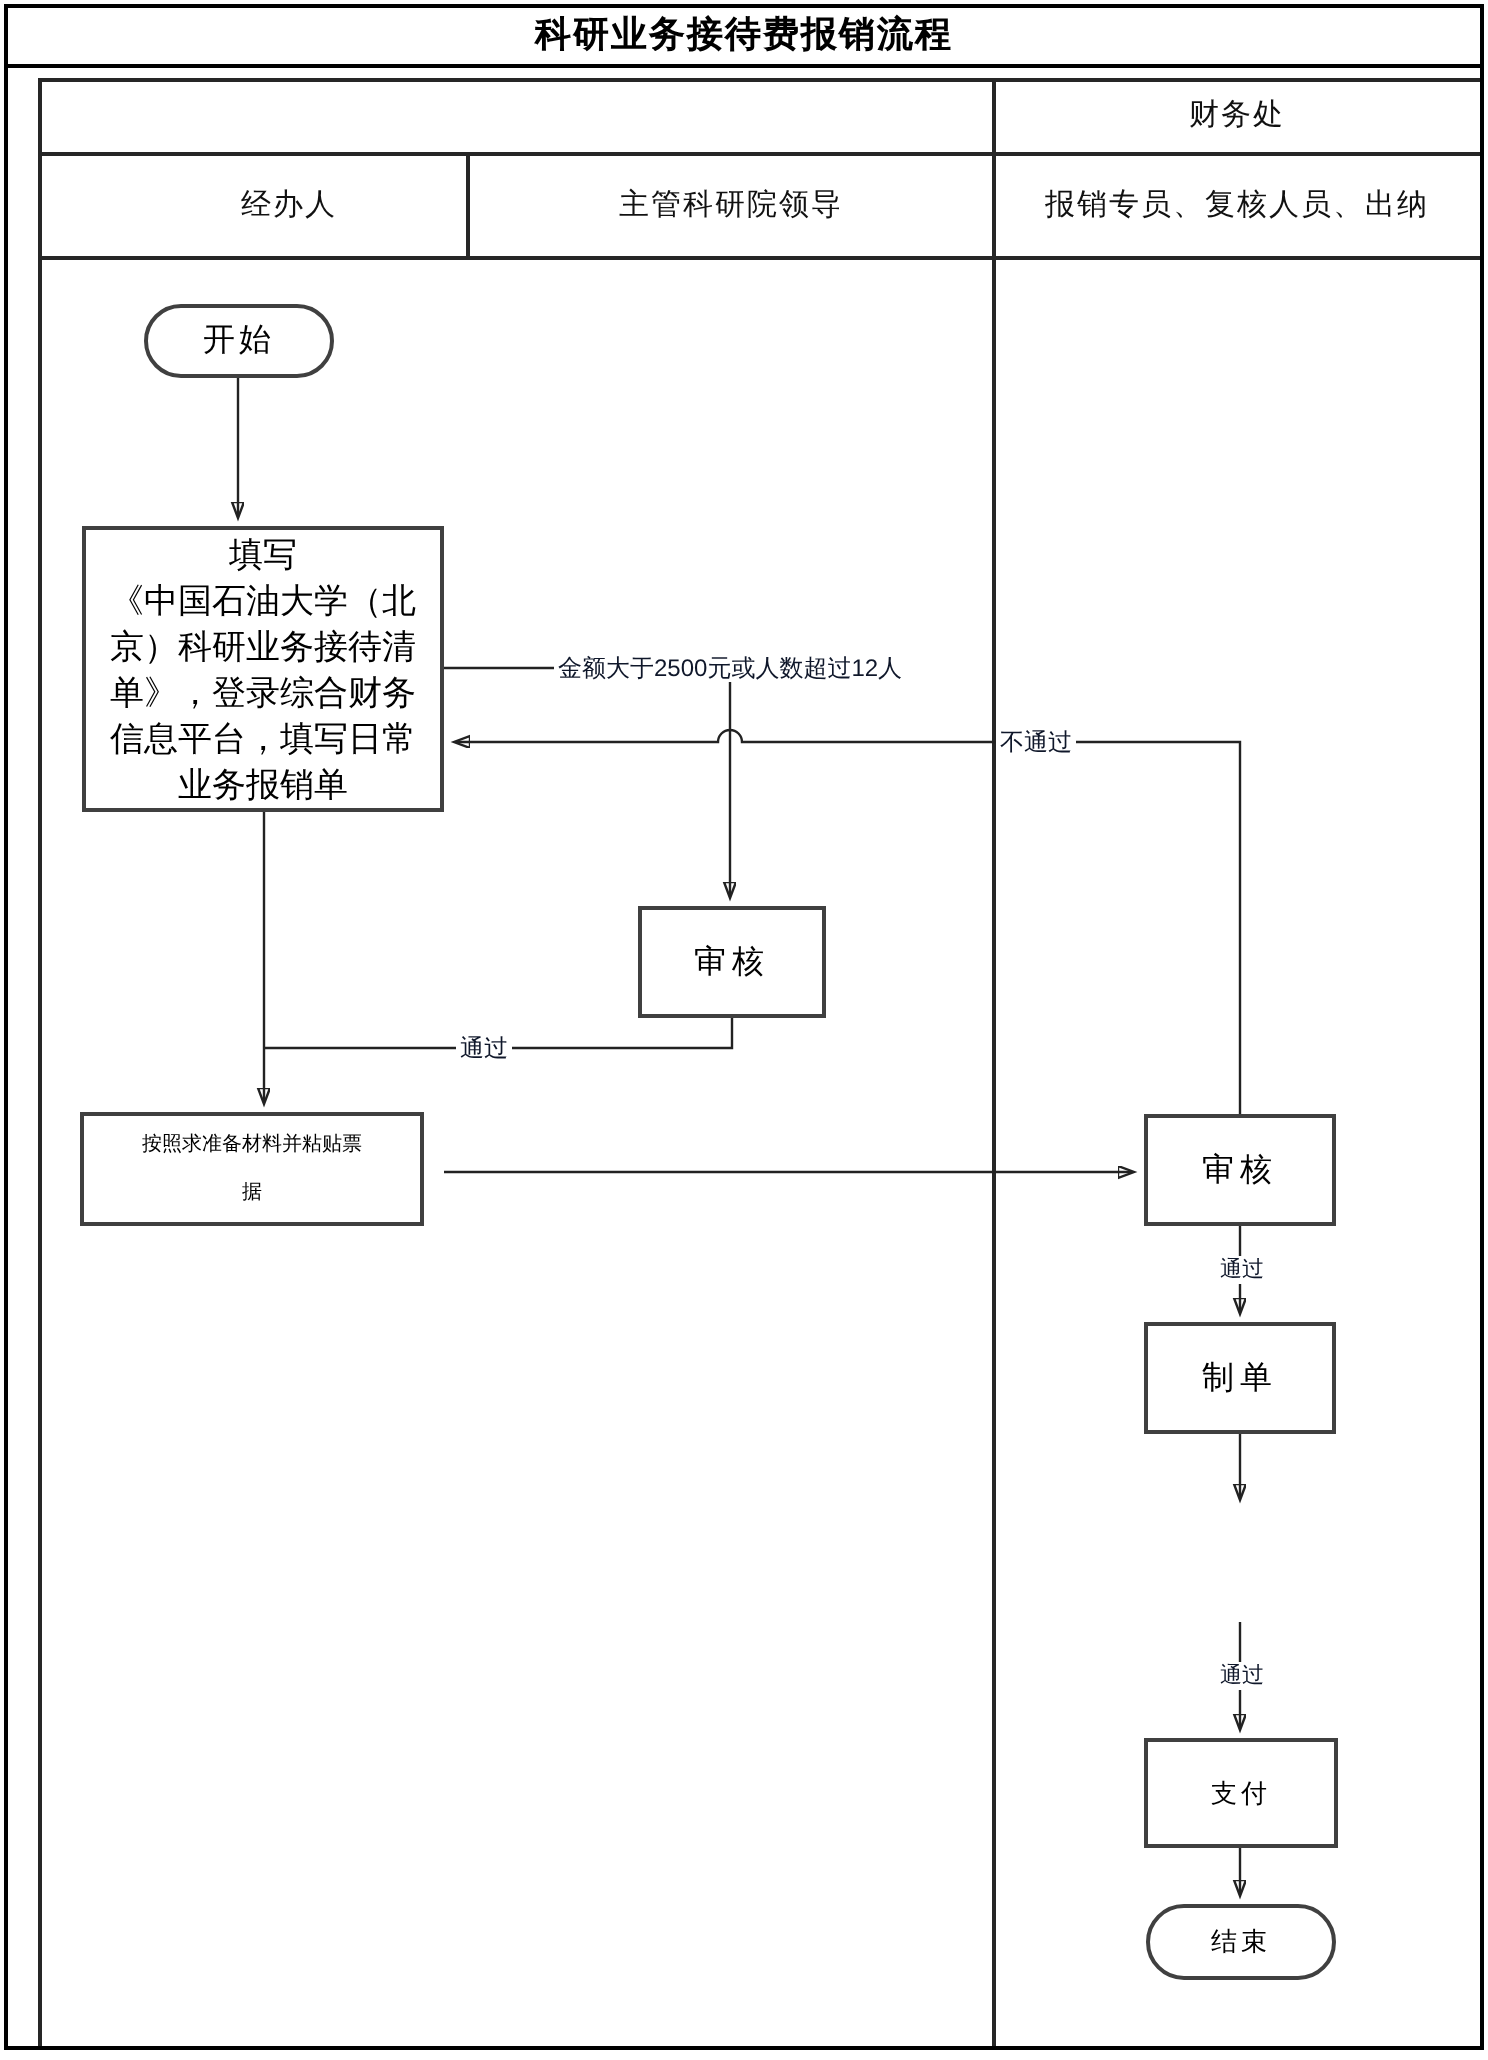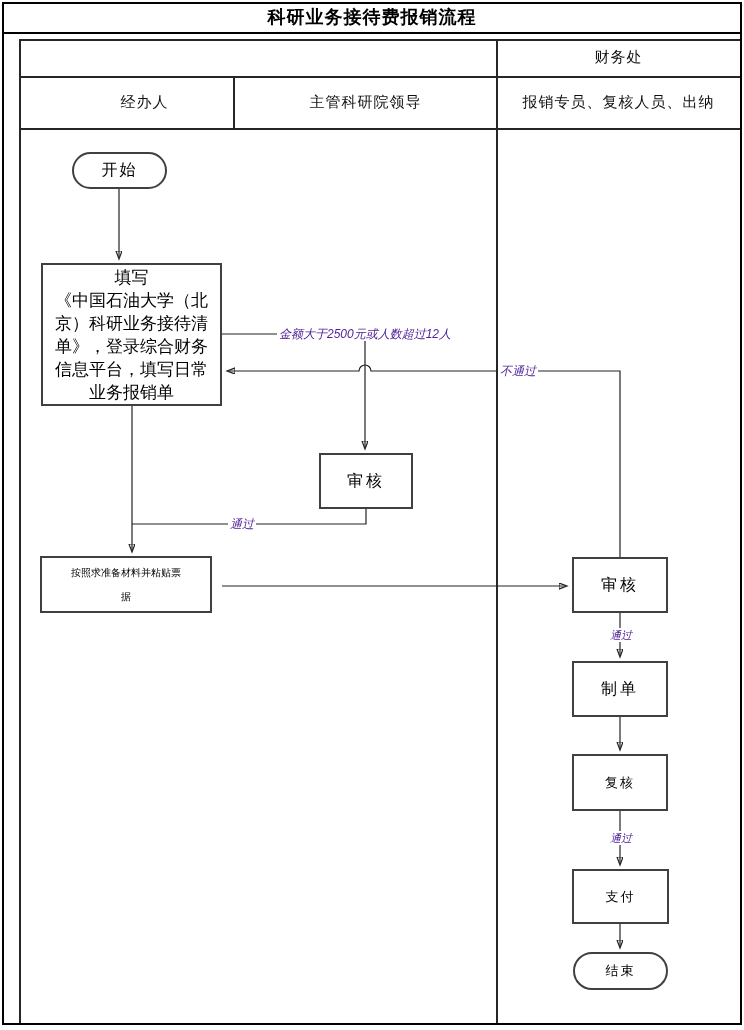--- a/index.html
+++ b/index.html
@@ -23,21 +23,21 @@
     font-size:15px; letter-spacing:1px; color:#111;
   }
   .node {
     position:absolute; box-sizing:border-box; background:#fff;
     border:2px solid #404040; display:flex; align-items:center; justify-content:center;
     text-align:center; color:#000;
   }
   .stadium { border-radius:19px; border-width:2px; }
   .elabel {
     position:absolute; background:#fff; padding:0 2px; white-space:nowrap;
-    color:#4c1d95; line-height:14px;font-style:italic;
+    color:#0f172a; line-height:14px;
   }
   svg.connectors { position:absolute; left:0; top:0; }
   svg.connectors path { fill:none; stroke:#222; stroke-width:1.2; }
 </style>
 </head>
 <body>
 
 <div class="page">
 
   <div class="frame"></div>
@@ -88,19 +88,18 @@
   <div class="node" style="left:319px; top:453px; width:94px; height:56px; font-size:16px; letter-spacing:3px;">审核</div>
 
   <div class="node" style="left:40px; top:556px; width:172px; height:57px; font-size:10px; line-height:24px;">
       <span>按照求准备材料并粘贴票<br>据</span>
     </div>
 
   <div class="node" style="left:572px; top:557px; width:96px; height:56px; font-size:16px; letter-spacing:3px;">审核</div>
 
   <div class="node" style="left:572px; top:661px; width:96px; height:56px; font-size:16px; letter-spacing:3px;">制单</div>
 
-  <div class="node" style="left:572px; top:754px; width:96px; height:57px; font-size:13px; letter-spacing:2px;">复核</div>
 
   <div class="node" style="left:572px; top:869px; width:97px; height:55px; font-size:13px; letter-spacing:2px;">支付</div>
 
   <div class="node stadium" style="left:573px; top:952px; width:95px; height:38px; font-size:13px; letter-spacing:2px;">结束</div>
 
 </div>
 
 </body></html>

